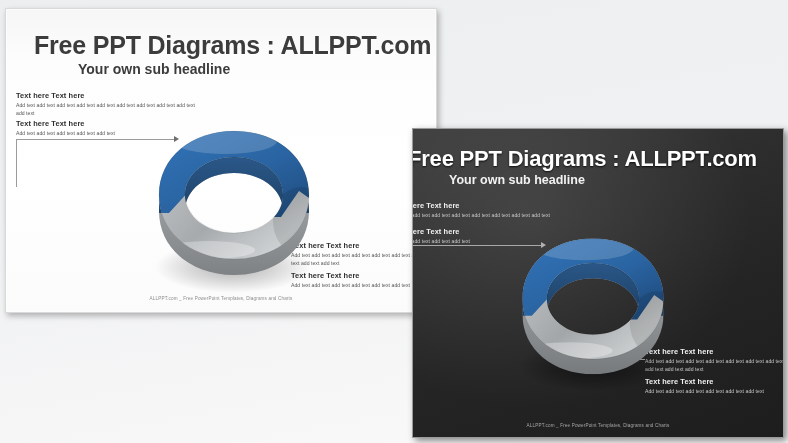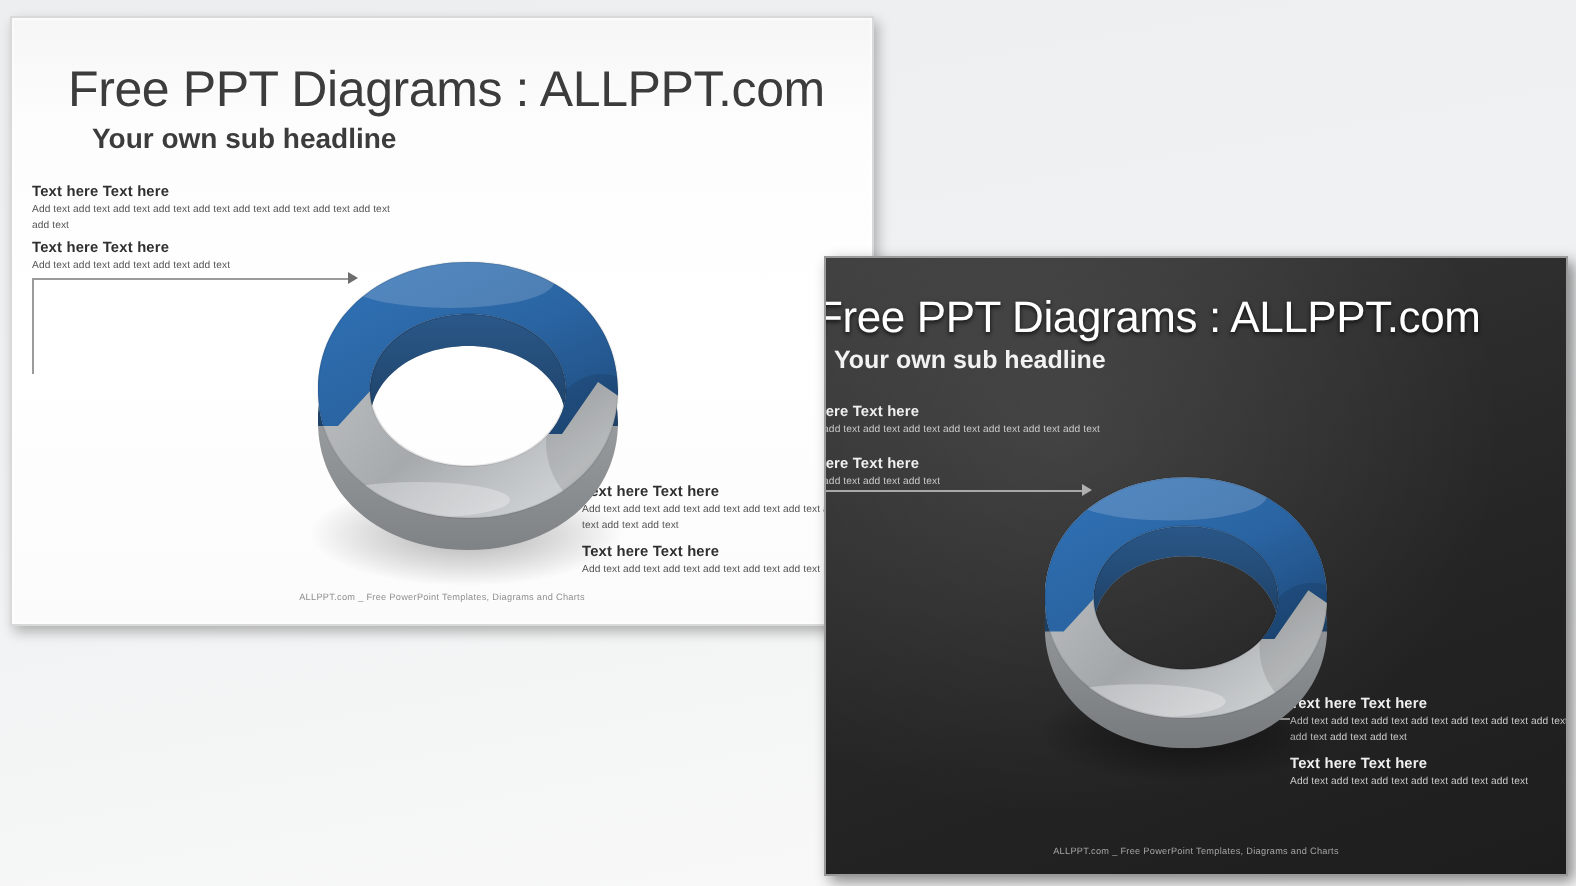--- a/index.html
+++ b/index.html
@@ -29,23 +29,23 @@
     background:linear-gradient(160deg,#3b3b3b 0%,#2e2e2e 30%,#242424 62%,#1d1d1d 100%);
     border:1px solid #9a9a9a;
     box-shadow:3px 3px 7px rgba(0,0,0,.45);
   }
   .slide-dark .inner{
     background:radial-gradient(ellipse at 32% 28%, rgba(255,255,255,.10) 0%, rgba(255,255,255,0) 62%);
   }
 
   
   .title{
-    position:absolute;font-weight:normal;letter-spacing:-.2px;white-space:nowrap;
-  }
-  .subtitle{position:absolute;font-weight:bold;white-space:nowrap;}
+    position:absolute;font-weight:bold;letter-spacing:-.2px;white-space:nowrap;
+  }
+  .subtitle{position:absolute;font-weight:bold;white-space:nowrap;margin-left:32px;}
 
   .slide-light .title{left:28px;top:22px;font-size:25px;color:#3c3c3c;
      text-shadow:0 1px 0 rgba(255,255,255,.9);}
   .slide-light .subtitle{left:40px;top:52px;font-size:14px;color:#3c3c3c;}
 
   .slide-dark .title{left:-5px;top:17px;font-size:22px;color:#ffffff;
      text-shadow:0 1px 2px rgba(0,0,0,.8);}
   .slide-dark .subtitle{left:4px;top:44px;font-size:12.5px;color:#f2f2f2;}
 
   

